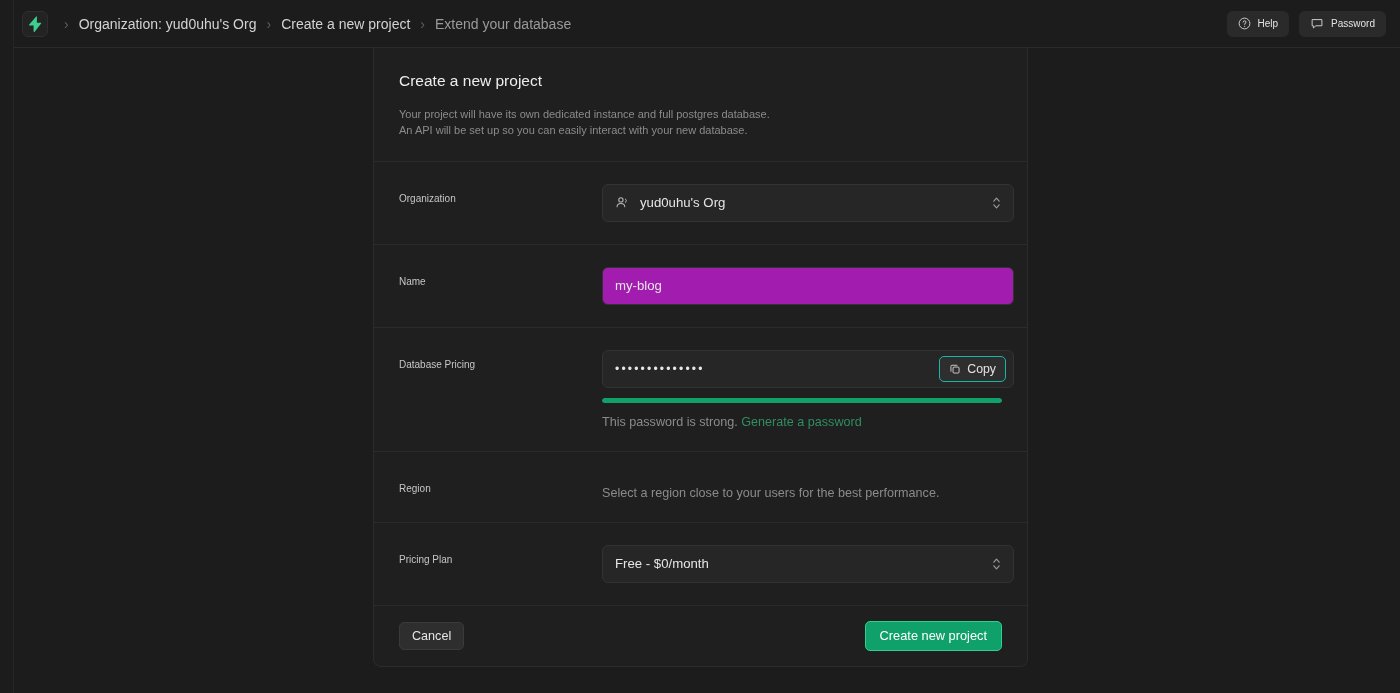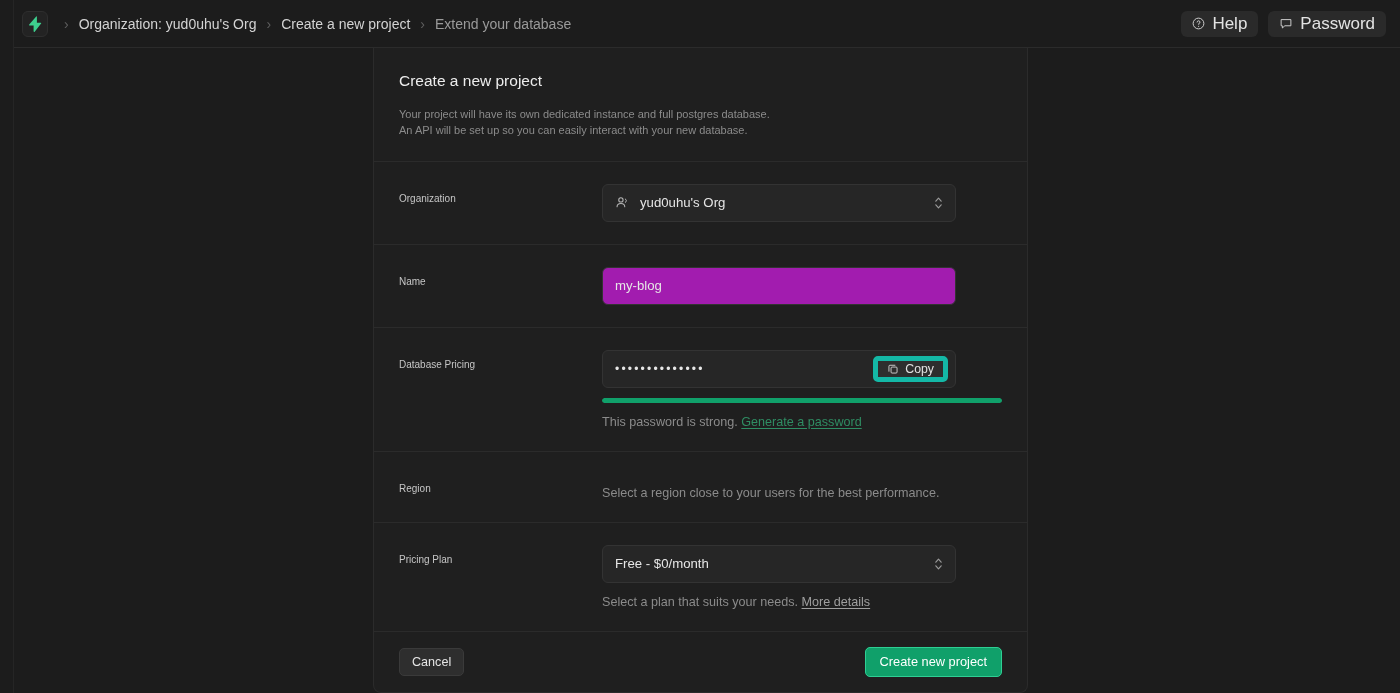--- a/index.html
+++ b/index.html
@@ -51,21 +51,21 @@
 
   .topbar-right {
     margin-left: auto; margin-right: 14px;
     display: flex; align-items: center; gap: 10px;
   }
   .chip {
     height: 26px; padding: 0 11px;
     border-radius: 6px;
     background: #2a2a2a;
     display: flex; align-items: center; gap: 7px;
-    font-size: 17px; color: #e3e3e3;
+    font-size: 10px; color: #e3e3e3;
     cursor: default;
   }
   .chip svg { display: block; }
 
   
   .card {
     position: absolute;
     left: 373px; top: 48px;
     width: 655px;
     background: #1f1f1f;
@@ -90,21 +90,21 @@
   .row-label {
     width: 203px; flex: 0 0 203px;
     font-size: 10px; color: #c6c6c6;
     padding-top: 9px;
   }
   .row-field { flex: 1 1 auto; min-width: 0; }
 
   
   .control {
     position: relative;
-    width: 354px; height: 38px;
+    width: 412px; height: 38px;
     background: #262626;
     border: 1px solid #333333;
     border-radius: 6px;
     display: flex; align-items: center;
     padding: 0 12px;
     font-size: 13.2px; color: #e6e6e6;
     cursor: default;
   }
   .control.text-input { background: #a21caf; }
   .control .val { white-space: nowrap; overflow: hidden; }
@@ -128,40 +128,40 @@
     background: #d7202f;
   }
 
   
   .pw-dots { letter-spacing: 2.2px; font-size: 12px; color: #e6e6e6; }
   .copy-btn {
     position: absolute; right: 7px; top: 50%;
     transform: translateY(-50%);
     height: 26px; padding: 0 9px;
     border-radius: 5px;
-    background: #2e2e2e; border: 5px solid #14b8a6;
+    background: #2e2e2e; border: 1px solid #14b8a6;
     display: flex; align-items: center; gap: 6px;
     font-size: 12.3px; color: #e2e2e2;
     cursor: pointer;
   }
   .strength-track {
     width: 400px; height: 5px;
     margin-top: 10px;
     border-radius: 3px;
     background: #2d2d2d;
     overflow: hidden;
   }
   .strength-fill { height: 100%; border-radius: 3px; }
 
   .hint {
     margin-top: 12px;
     font-size: 12.6px; color: #8b8b8b;
   }
   .hint a {
-    color: #2f8d63; text-decoration: underline;
+    color: #2f8d63; 
     text-underline-offset: 2px; cursor: pointer;
   }
   .hint a.grey { color: #9f9f9f; }
 
   
   .footer {
     display: flex; align-items: center;
     padding: 15px 25px;
   }
   .btn-cancel {
@@ -312,24 +312,20 @@
     <div class="row-field">
       <div class="control">
         <span class="val">Free - $0/month</span>
         <span class="chev">
           <svg width="11" height="16" viewBox="0 0 12 18">
             <path d="M3 7 L6 3.6 L9 7" fill="none" stroke="#9a9a9a" stroke-width="1.3" stroke-linecap="round" stroke-linejoin="round"></path>
             <path d="M3 11 L6 14.4 L9 11" fill="none" stroke="#9a9a9a" stroke-width="1.3" stroke-linecap="round" stroke-linejoin="round"></path>
           </svg>
         </span>
       </div>
-      <div class="hint">
-        <span>Select a plan that suits your needs.</span>
-        <a class="grey">More details</a>
-      </div>
     </div>
   </div>
 
   <div class="divider"></div>
 
   <div class="footer">
     <div class="btn-cancel">Cancel</div>
     <div class="footer-right">
 
       <div class="btn-primary">Create new project</div>

